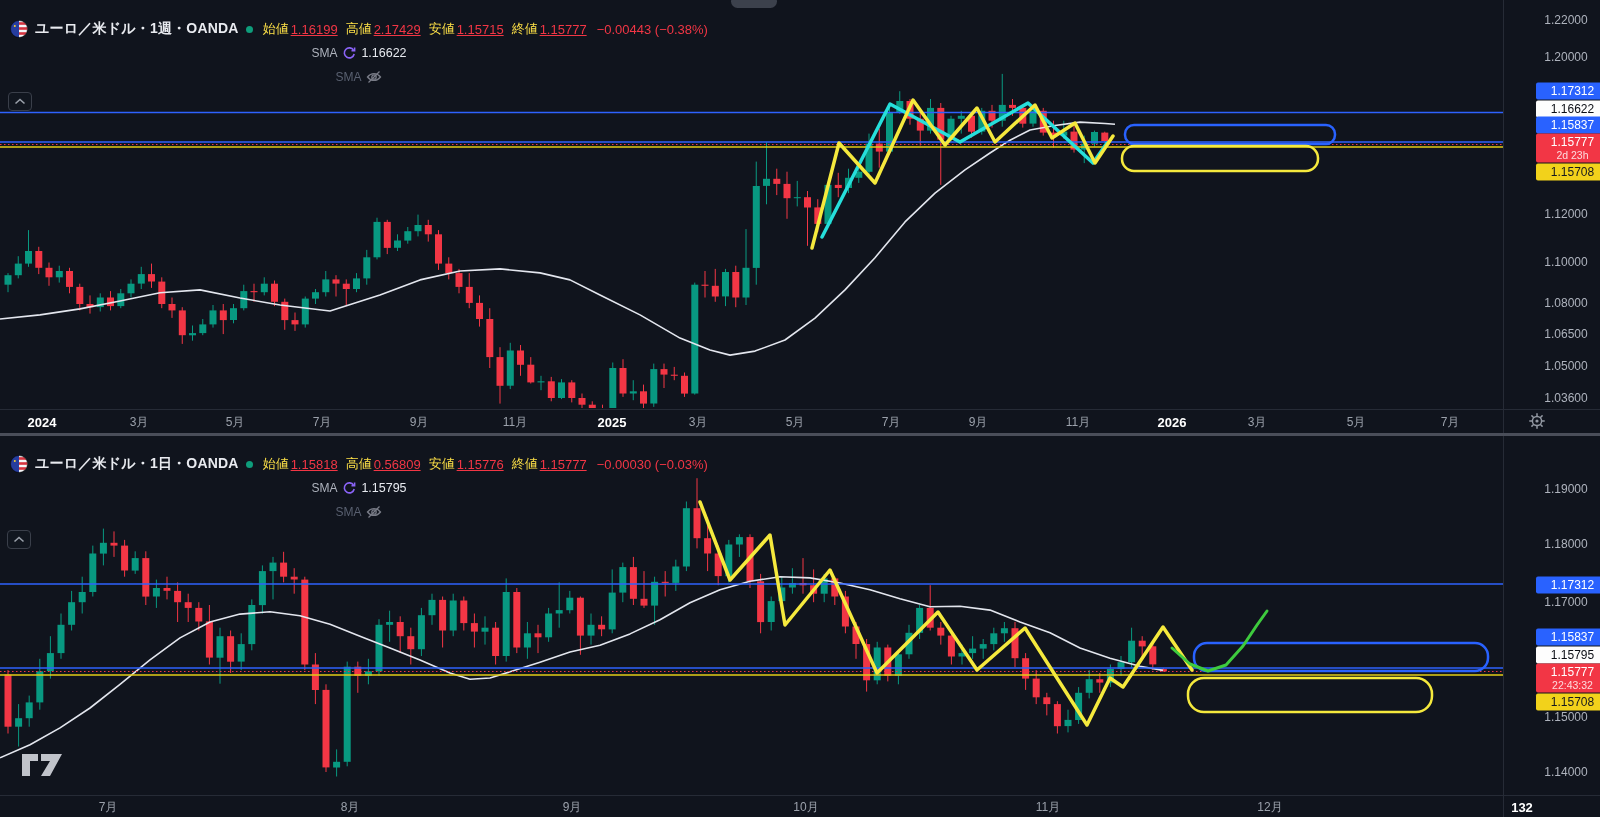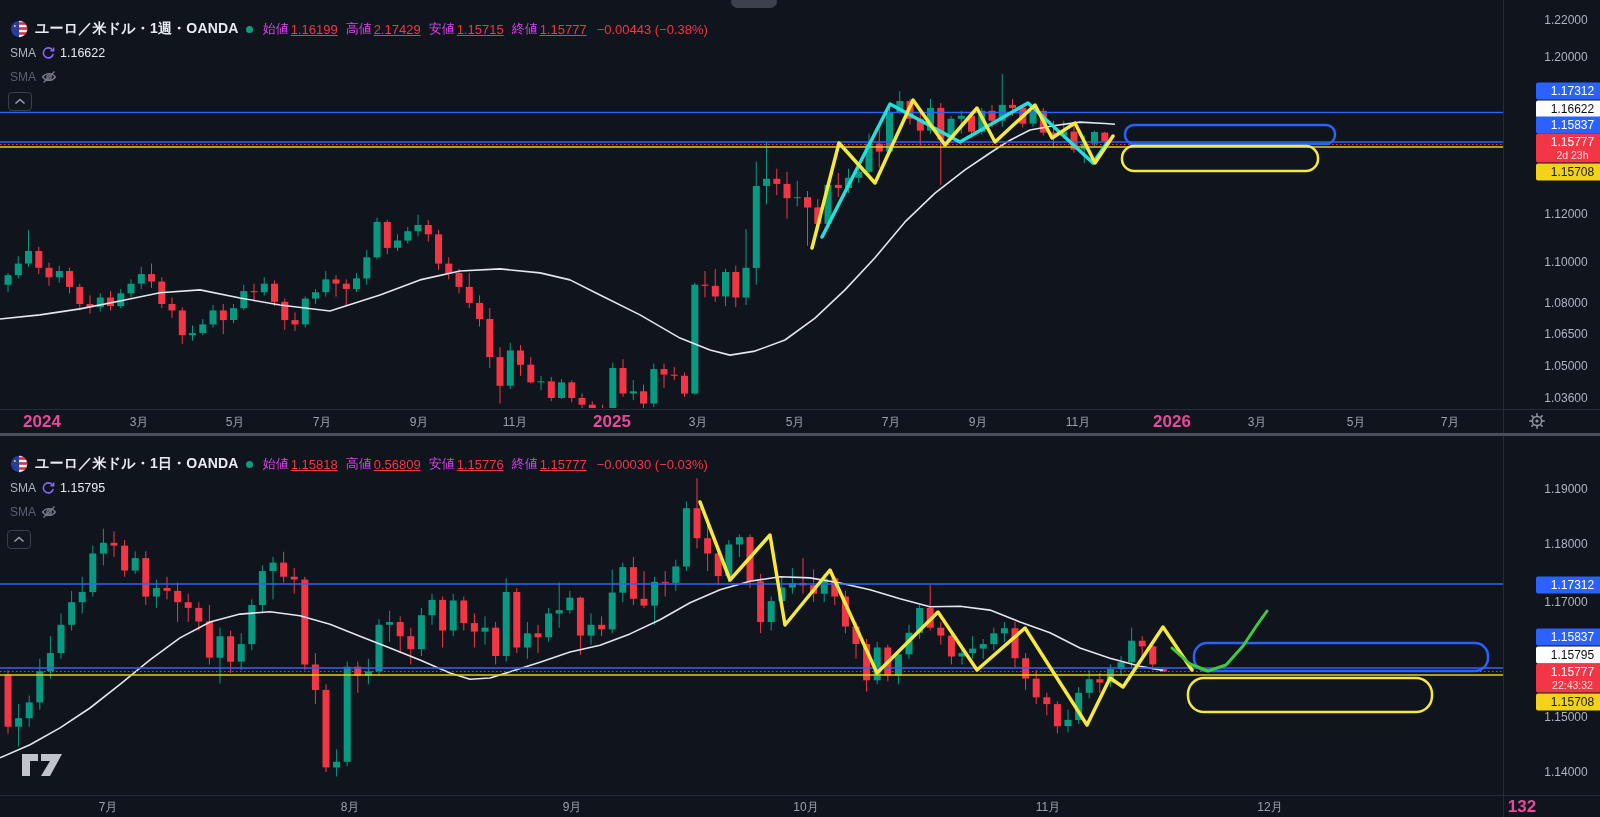--- a/index.html
+++ b/index.html
@@ -3,45 +3,45 @@
 <meta charset="utf-8">
 <style>
   html,body{margin:0;padding:0;background:#10141d;width:1600px;height:817px;overflow:hidden;
     font-family:"Liberation Sans",sans-serif;color:#b2b5be;position:relative;}
   #stage{position:absolute;inset:0;width:1600px;height:817px;}
   #chart{position:absolute;left:0;top:0;z-index:1;}
   .hairline{position:absolute;background:#262b36;z-index:3;}
   #pane-divider{position:absolute;left:0;top:433px;width:1600px;height:3px;background:#4a4e59;z-index:4;}
   #top-pill{position:absolute;left:731px;top:-5px;width:46px;height:13px;background:#3c414c;border-radius:7px;z-index:6;}
   .legend{position:absolute;left:10px;z-index:6;}
-  .lrow{display:flex;align-items:center;height:24px;}
+  .lrow{display:flex;align-items:center;height:24px;justify-content:center;}
   .sym{font-size:14px;font-weight:700;color:#e9ebf0;margin:0 7px 0 7px;letter-spacing:.2px;}
   .status-dot{width:7px;height:7px;border-radius:50%;background:#0e9d7b;margin-right:10px;}
   .ohlc{display:flex;align-items:center;font-size:13px;}
-  .ohlc .lbl{color:#d946ef;margin-right:2px;}
+  .ohlc .lbl{color:#fde047;margin-right:2px;}
   .ohlc .val{color:#f23645;margin-right:8px;text-decoration:underline;}
   .ohlc .chg{color:#f23645;margin-left:2px;}
   .sma-row{font-size:12px;color:#aeb3bd;}
   .sma-row .ind-name{margin-right:5px;}
   .sma-row .sma-val{color:#e6e9ef;margin-left:5px;font-size:12.5px;}
   .sma-row.dim{color:#596070;}
   .collapse-btn{position:absolute;width:24px;height:19px;background:rgba(19,23,34,.6);border:1px solid #3a3f4a;
     border-radius:4px;display:flex;align-items:center;justify-content:center;padding:0;cursor:pointer;z-index:6;}
   #paxis{position:absolute;left:0;top:0;width:1600px;height:817px;z-index:5;pointer-events:none;}
   .tick{position:absolute;left:1536px;width:60px;text-align:center;font-size:12px;color:#aeb3bd;transform:translateY(-50%);}
   .tag{position:absolute;left:1536px;width:73px;text-align:center;font-size:12px;font-weight:500;border-radius:2px;
     transform:translateY(-50%);padding:1px 0;line-height:15px;pointer-events:auto;}
   .tag.blue{background:#2962ff;color:#fff;}
   .tag.white{background:#fdfdfd;color:#0b0e15;}
   .tag.yellow{background:#f2d21b;color:#16191f;}
   .tag.red{background:#f23645;color:#fff;}
   .tag .sub{display:block;font-size:10.5px;font-weight:400;color:rgba(255,255,255,.82);line-height:11px;padding-bottom:1px;}
   .taxis{position:absolute;left:0;width:1600px;z-index:4;}
   .tlabel{position:absolute;transform:translate(-50%,-50%);top:12px;font-size:12px;color:#9ba1ab;white-space:nowrap;}
-  .tlabel.year{color:#ec4899;font-weight:700;font-size:17px;}
+  .tlabel.year{color:#ffffff;font-weight:700;font-size:13px;}
   #gear{position:absolute;left:1527px;top:411px;z-index:6;cursor:pointer;}
   #tv-logo{position:absolute;left:20px;top:750px;z-index:6;opacity:.92;}
   .icon{display:inline-flex;align-items:center;}
 </style>
 </head>
 <body>
 
 <div id="stage">
 
   <svg id="chart" width="1600" height="817">

